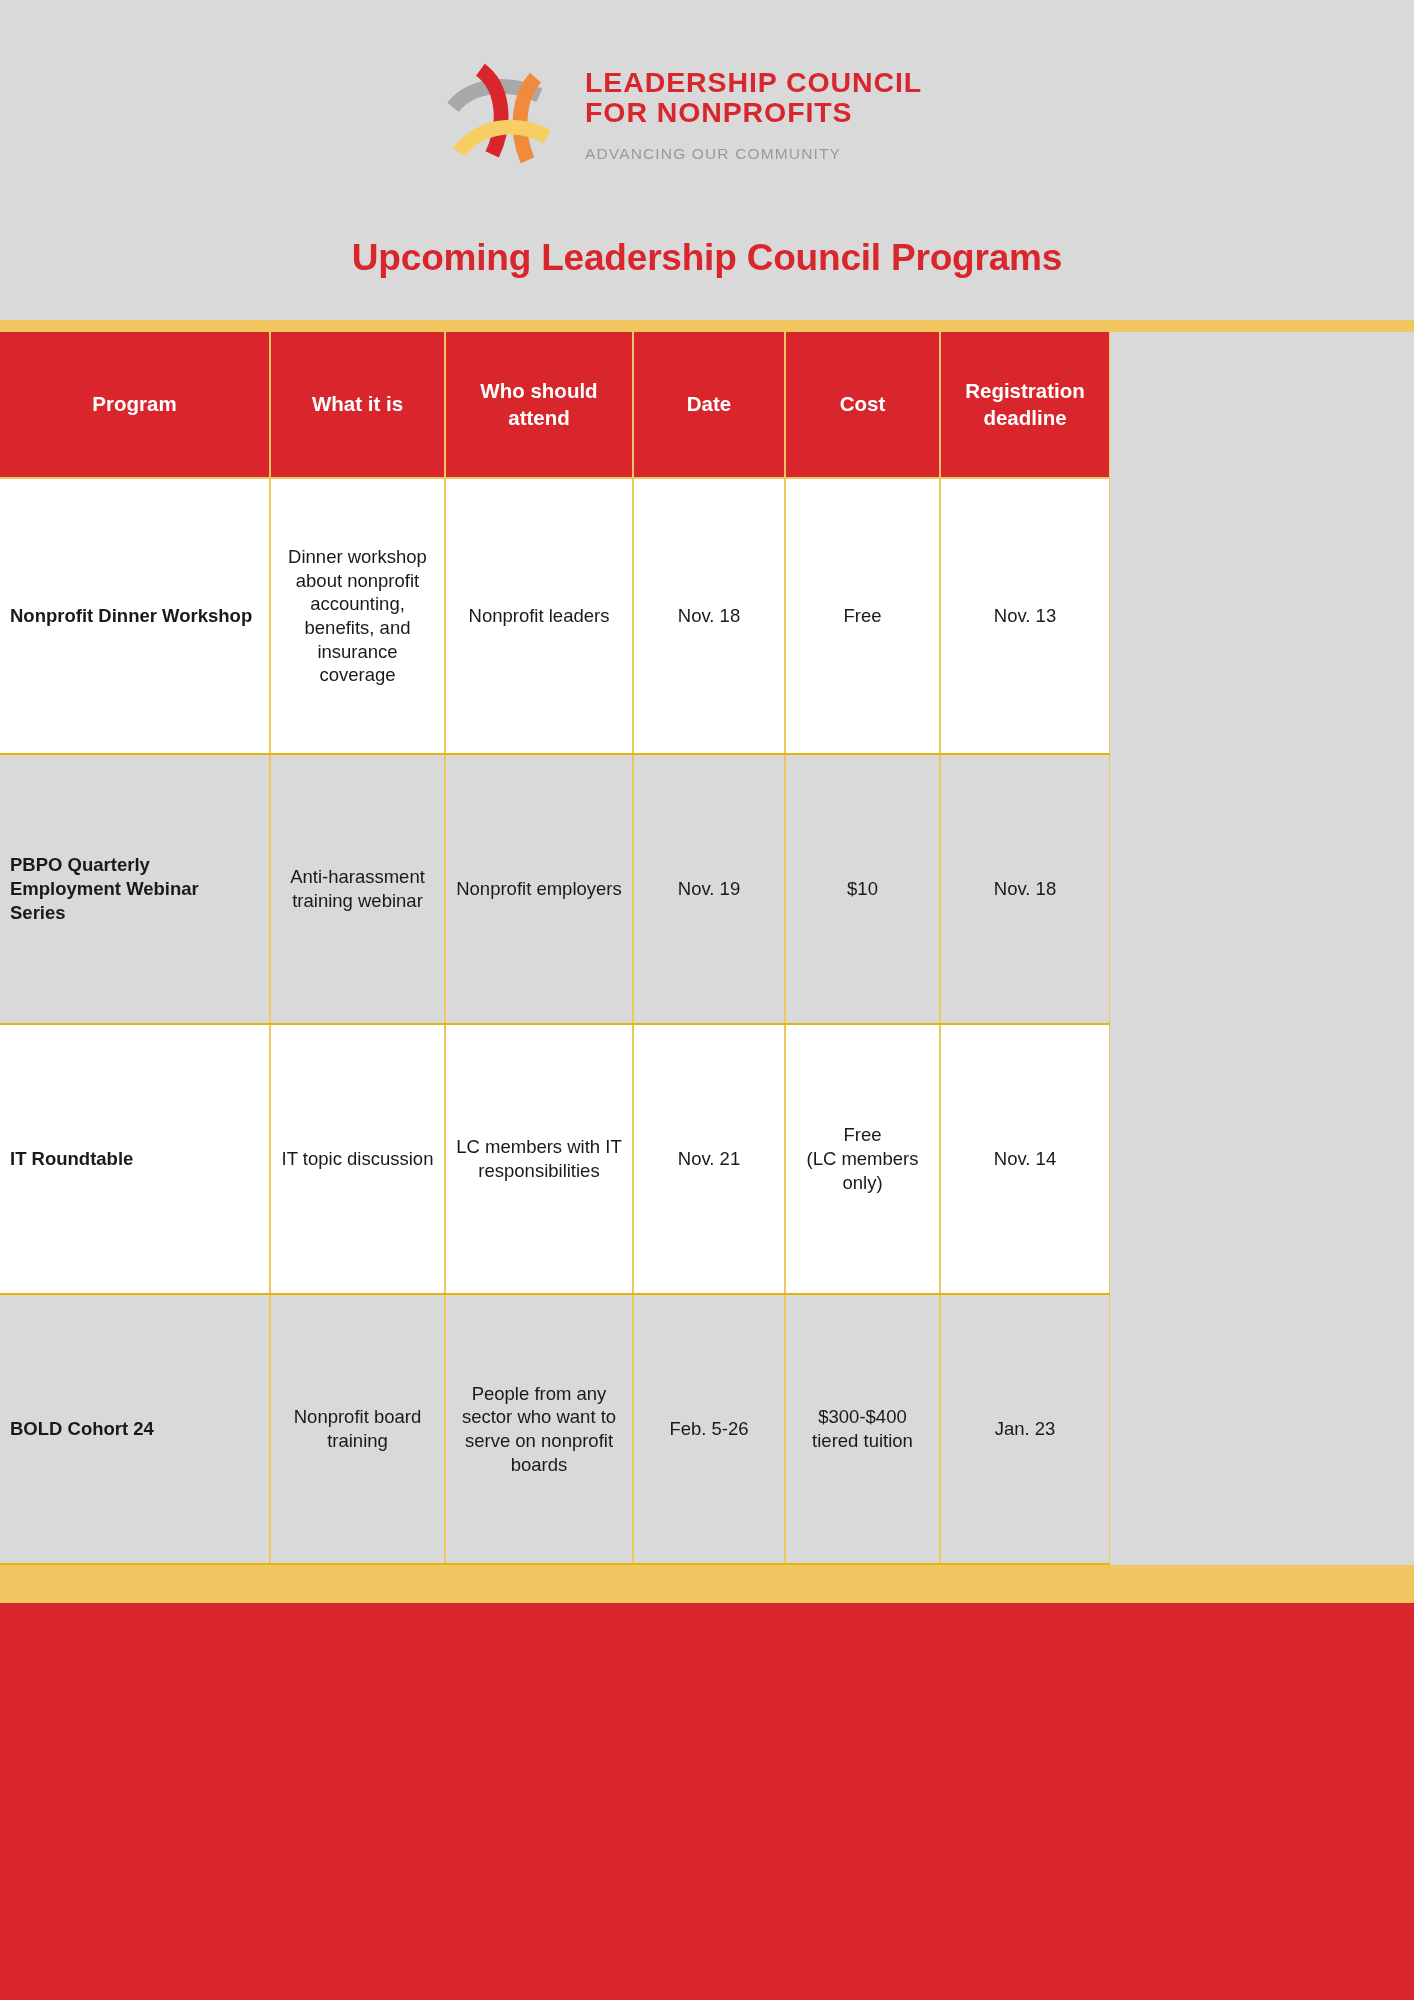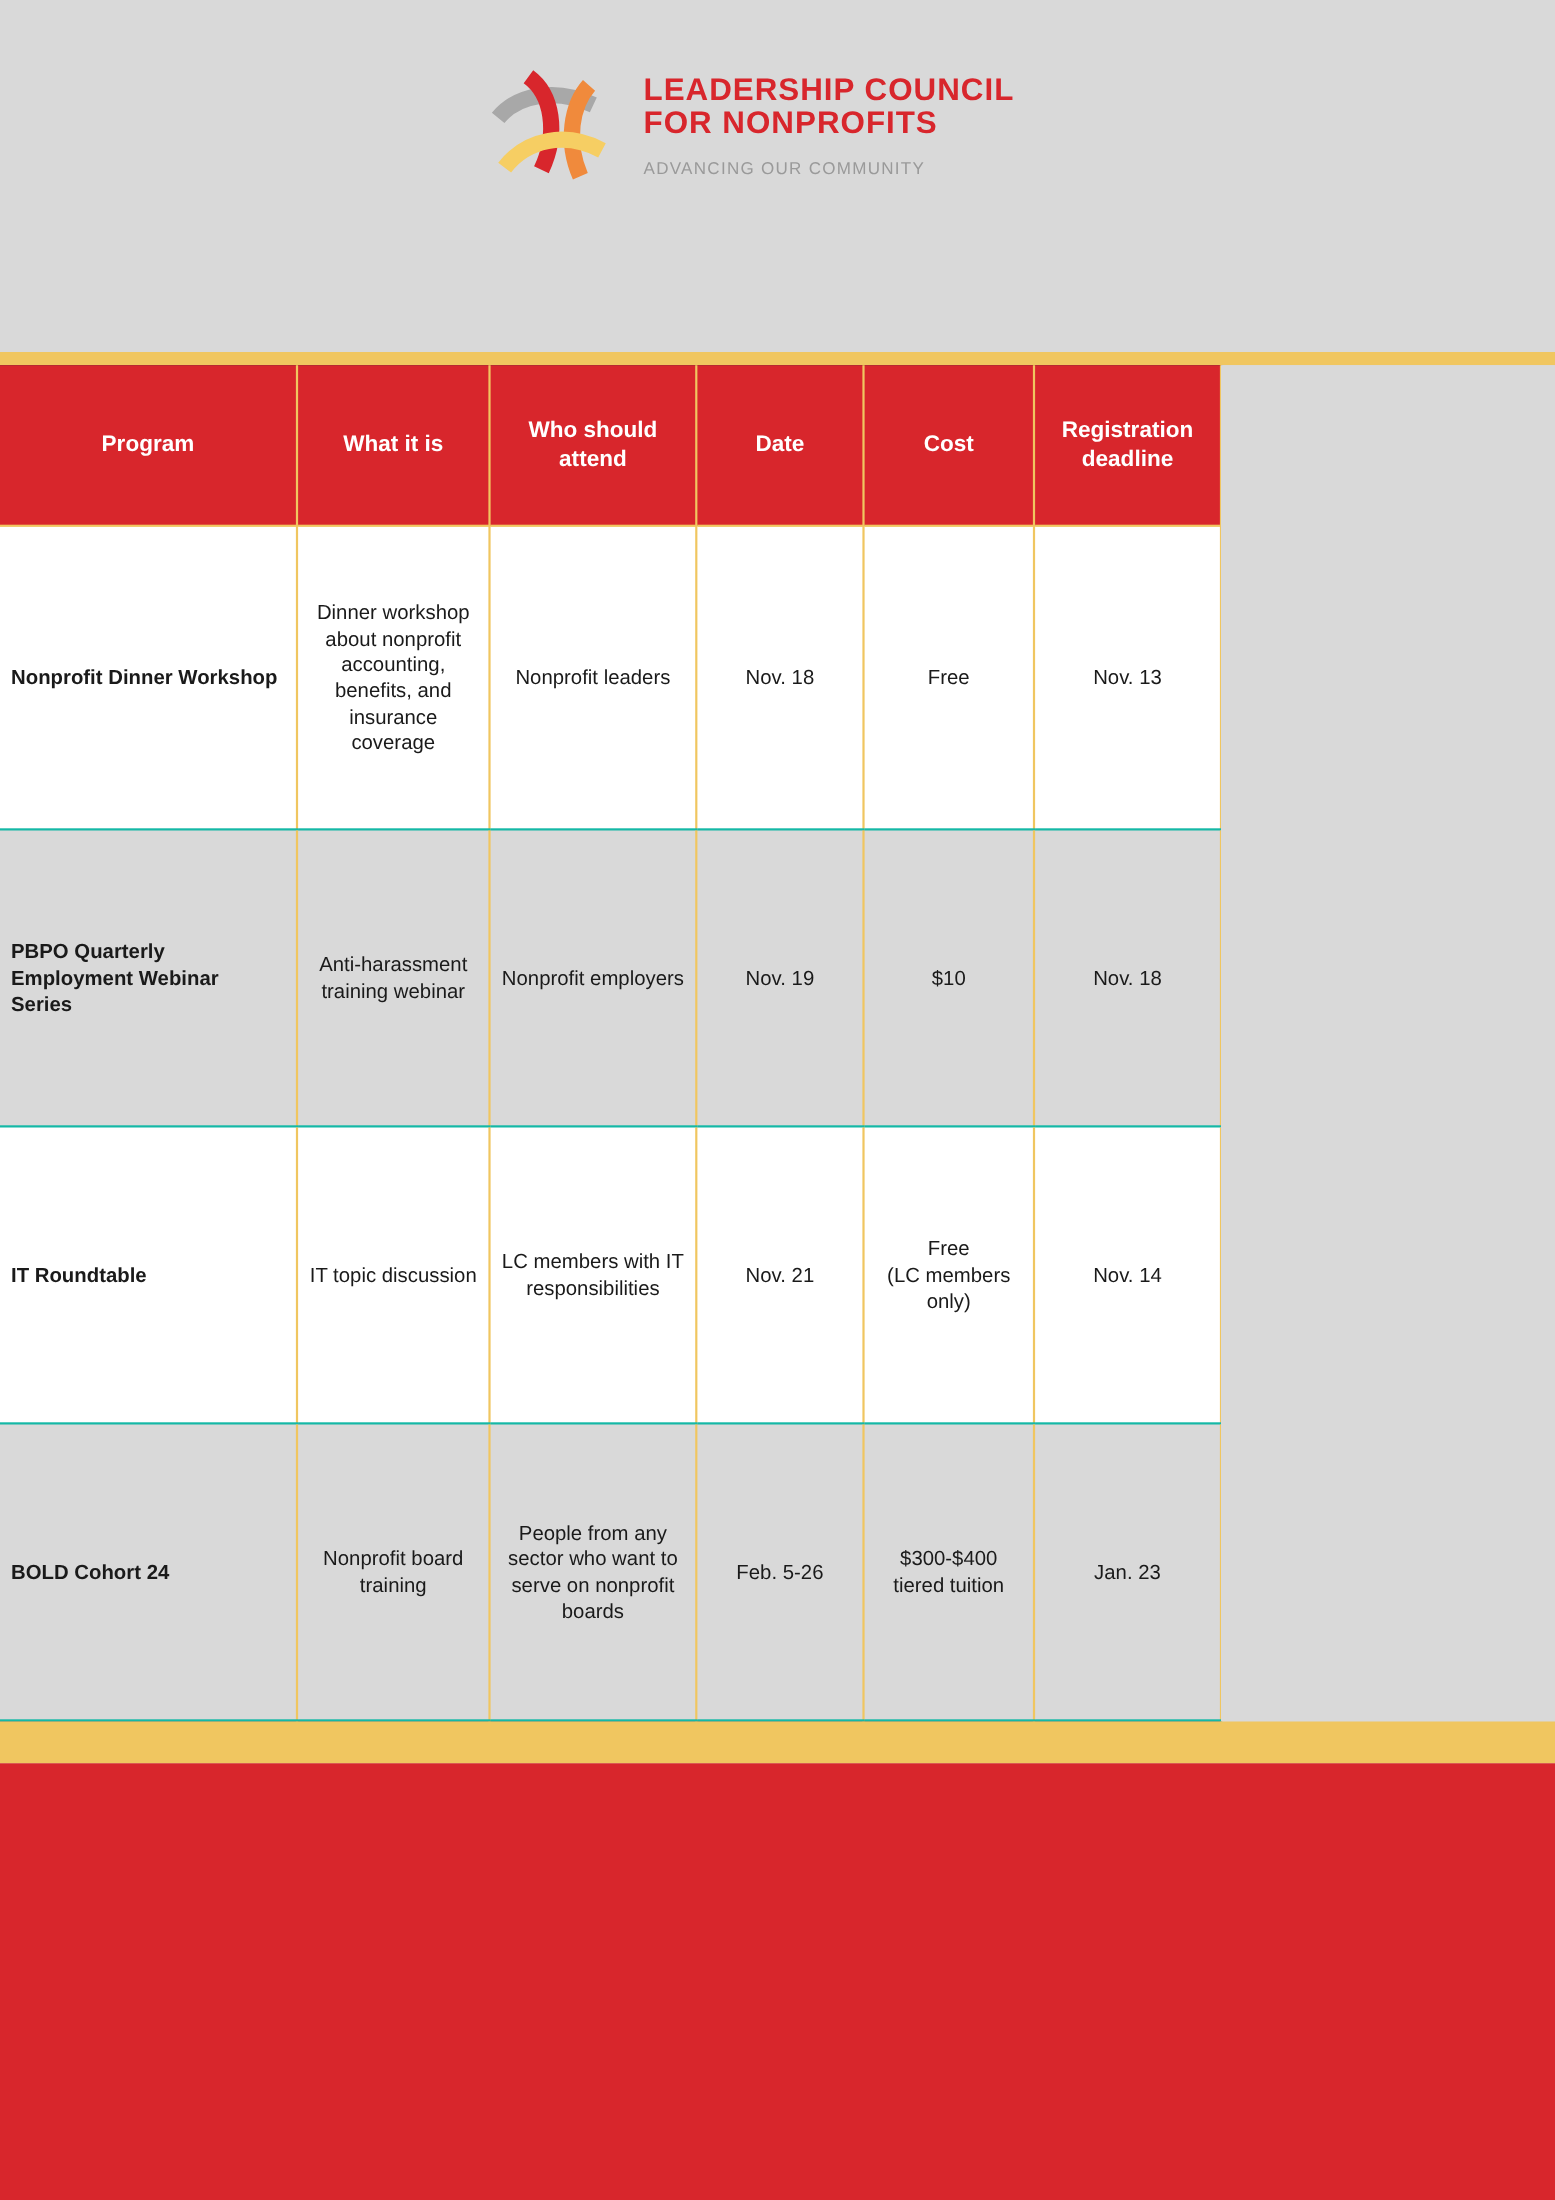--- a/index.html
+++ b/index.html
@@ -125,21 +125,21 @@
     padding: 4px 8px;
     border-bottom: 2px solid #f0c660;
   }
   table.programs thead th.first { border-left: 0; }
 
   table.programs tbody td {
     font-size: 18.5px;
     color: #1a1a1a;
     line-height: 1.28;
     padding: 16px 10px;
-    border-bottom: 2px solid #14b8a6;
+    border-bottom: 2px solid #eab308;
   }
   table.programs tbody td.first { border-left: 0; }
 
   table.programs tbody tr.odd td { background: #ffffff; }
   table.programs tbody tr.even td { background: #d9d9d9; }
 
   td.program-cell {
     text-align: left;
     font-weight: bold;
     font-size: 20px;
@@ -197,20 +197,21 @@
         <path d="M14 98 C 34 72, 70 64, 104 82" stroke="#f6ce63" stroke-width="15" fill="none" stroke-linecap="butt"></path>
       </svg>
 
       <div class="logo-text">
         <div class="logo-line1">LEADERSHIP COUNCIL</div>
         <div class="logo-line2">FOR NONPROFITS</div>
         <div class="logo-tagline">ADVANCING OUR COMMUNITY</div>
       </div>
     </div>
 
+    <div class="page-title">Upcoming Leadership Council Programs</div>
   </div>
 
   <div class="table-wrap">
     <div class="gold-rule"></div>
     <div class="table-gutter" style="height: 1233px;"></div>
 
     <table class="programs">
       <colgroup>
         <col class="c0">
           <col class="c1">

